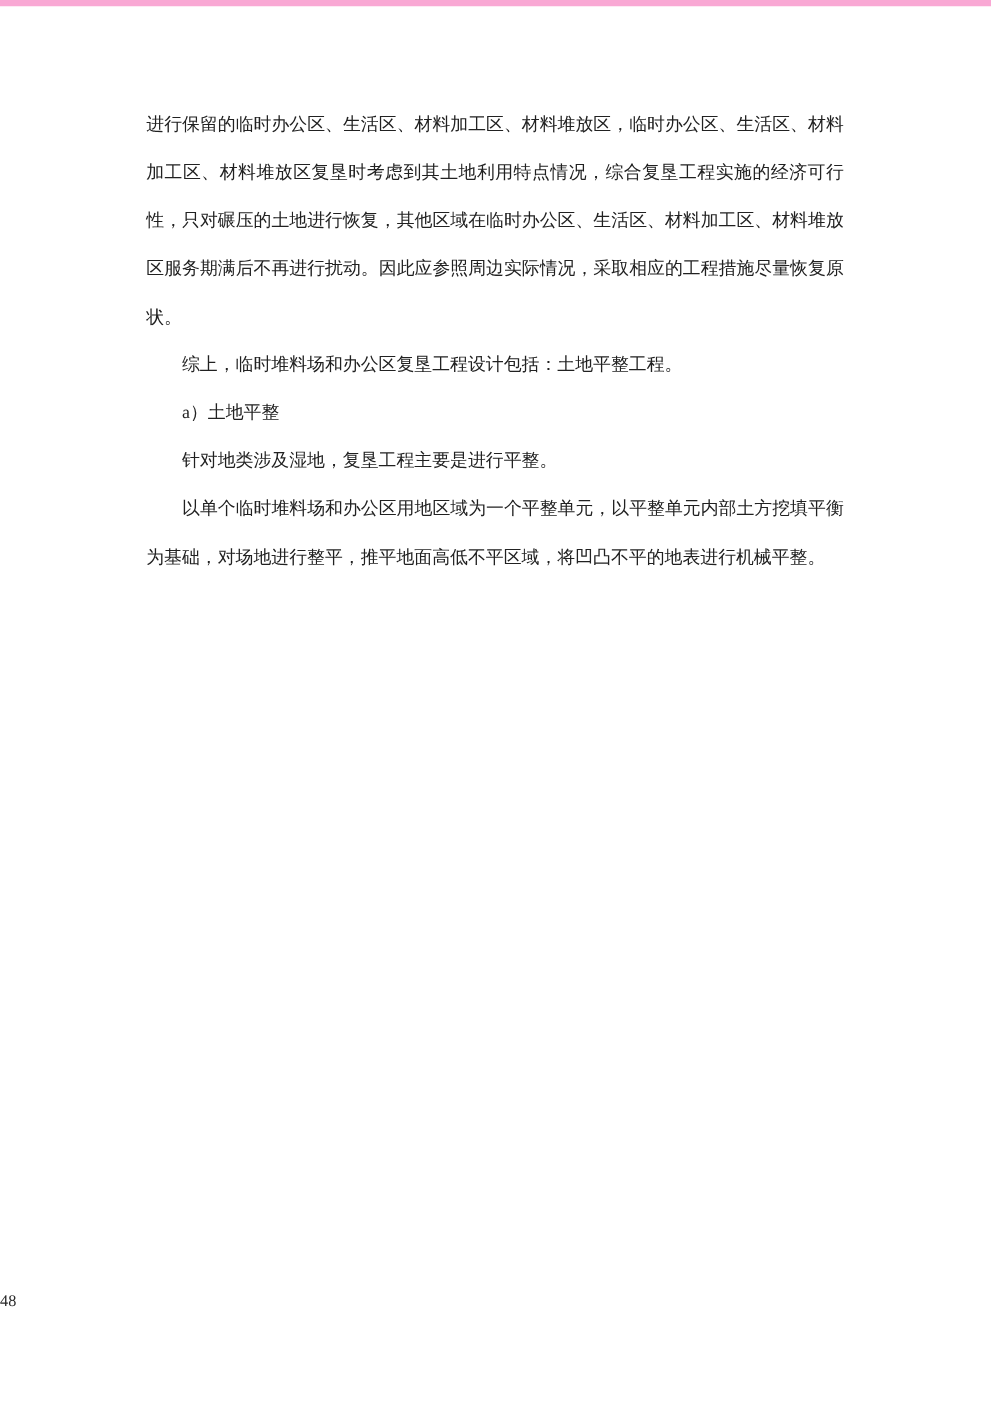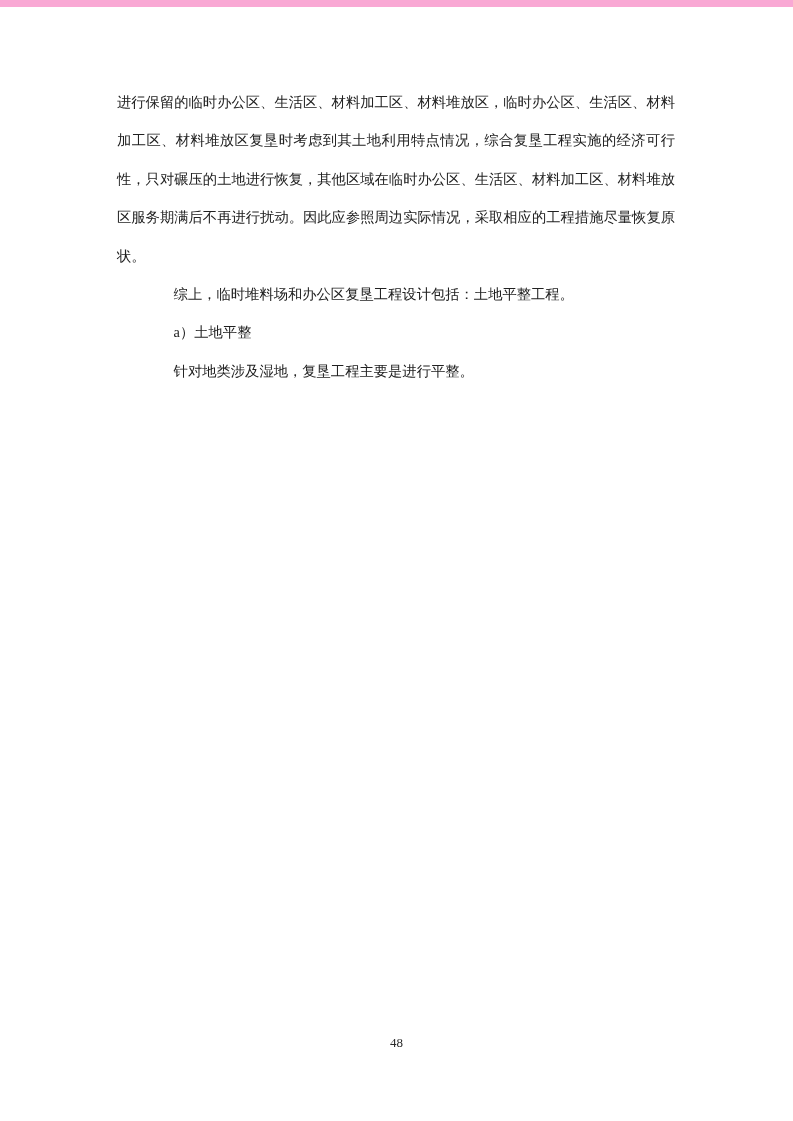--- a/index.html
+++ b/index.html
@@ -8,54 +8,53 @@
     height: 1121px;
     background: #ffffff;
     font-family: "Liberation Serif", "DejaVu Serif", serif;
     overflow: hidden;
   }
   .page {
     position: relative;
     width: 793px;
     height: 1121px;
     background: #ffffff;
-    border-top: 7px solid #f9a8d4;
+    border-top: 5px solid #f9a8d4;
   }
   .text-body {
     position: absolute;
     left: 117px;
     top: 76px;
     width: 558px;
     color: #212121;
     font-size: 14.3px;
     line-height: 38.4px;
     text-align: justify;
   }
   .text-body p {
     margin: 0;
   }
   .text-body p.indent {
     text-indent: 2em;
-    margin-left: 28px;
   }
   .page-footer {
     position: absolute;
     left: 0;
     top: 1028px;
     width: 100%;
-    text-align: center;
     color: #2a2a2a;
     font-size: 13px;
     line-height: 16px;
   }
 </style>
 </head>
 <body>
 
 <div class="page">
   <div class="text-body">
     <p>进行保留的临时办公区、生活区、材料加工区、材料堆放区，临时办公区、生活区、材料加工区、材料堆放区复垦时考虑到其土地利用特点情况，综合复垦工程实施的经济可行性，只对碾压的土地进行恢复，其他区域在临时办公区、生活区、材料加工区、材料堆放区服务期满后不再进行扰动。因此应参照周边实际情况，采取相应的工程措施尽量恢复原状。</p>
     <p class="indent">综上，临时堆料场和办公区复垦工程设计包括：土地平整工程。</p>
     <p class="indent">a）土地平整</p>
     <p class="indent">针对地类涉及湿地，复垦工程主要是进行平整。</p>
+    <p class="indent">以单个临时堆料场和办公区用地区域为一个平整单元，以平整单元内部土方挖填平衡为基础，对场地进行整平，推平地面高低不平区域，将凹凸不平的地表进行机械平整。</p>
   </div>
   <div class="page-footer">48</div>
 </div>
 
 </body></html>

